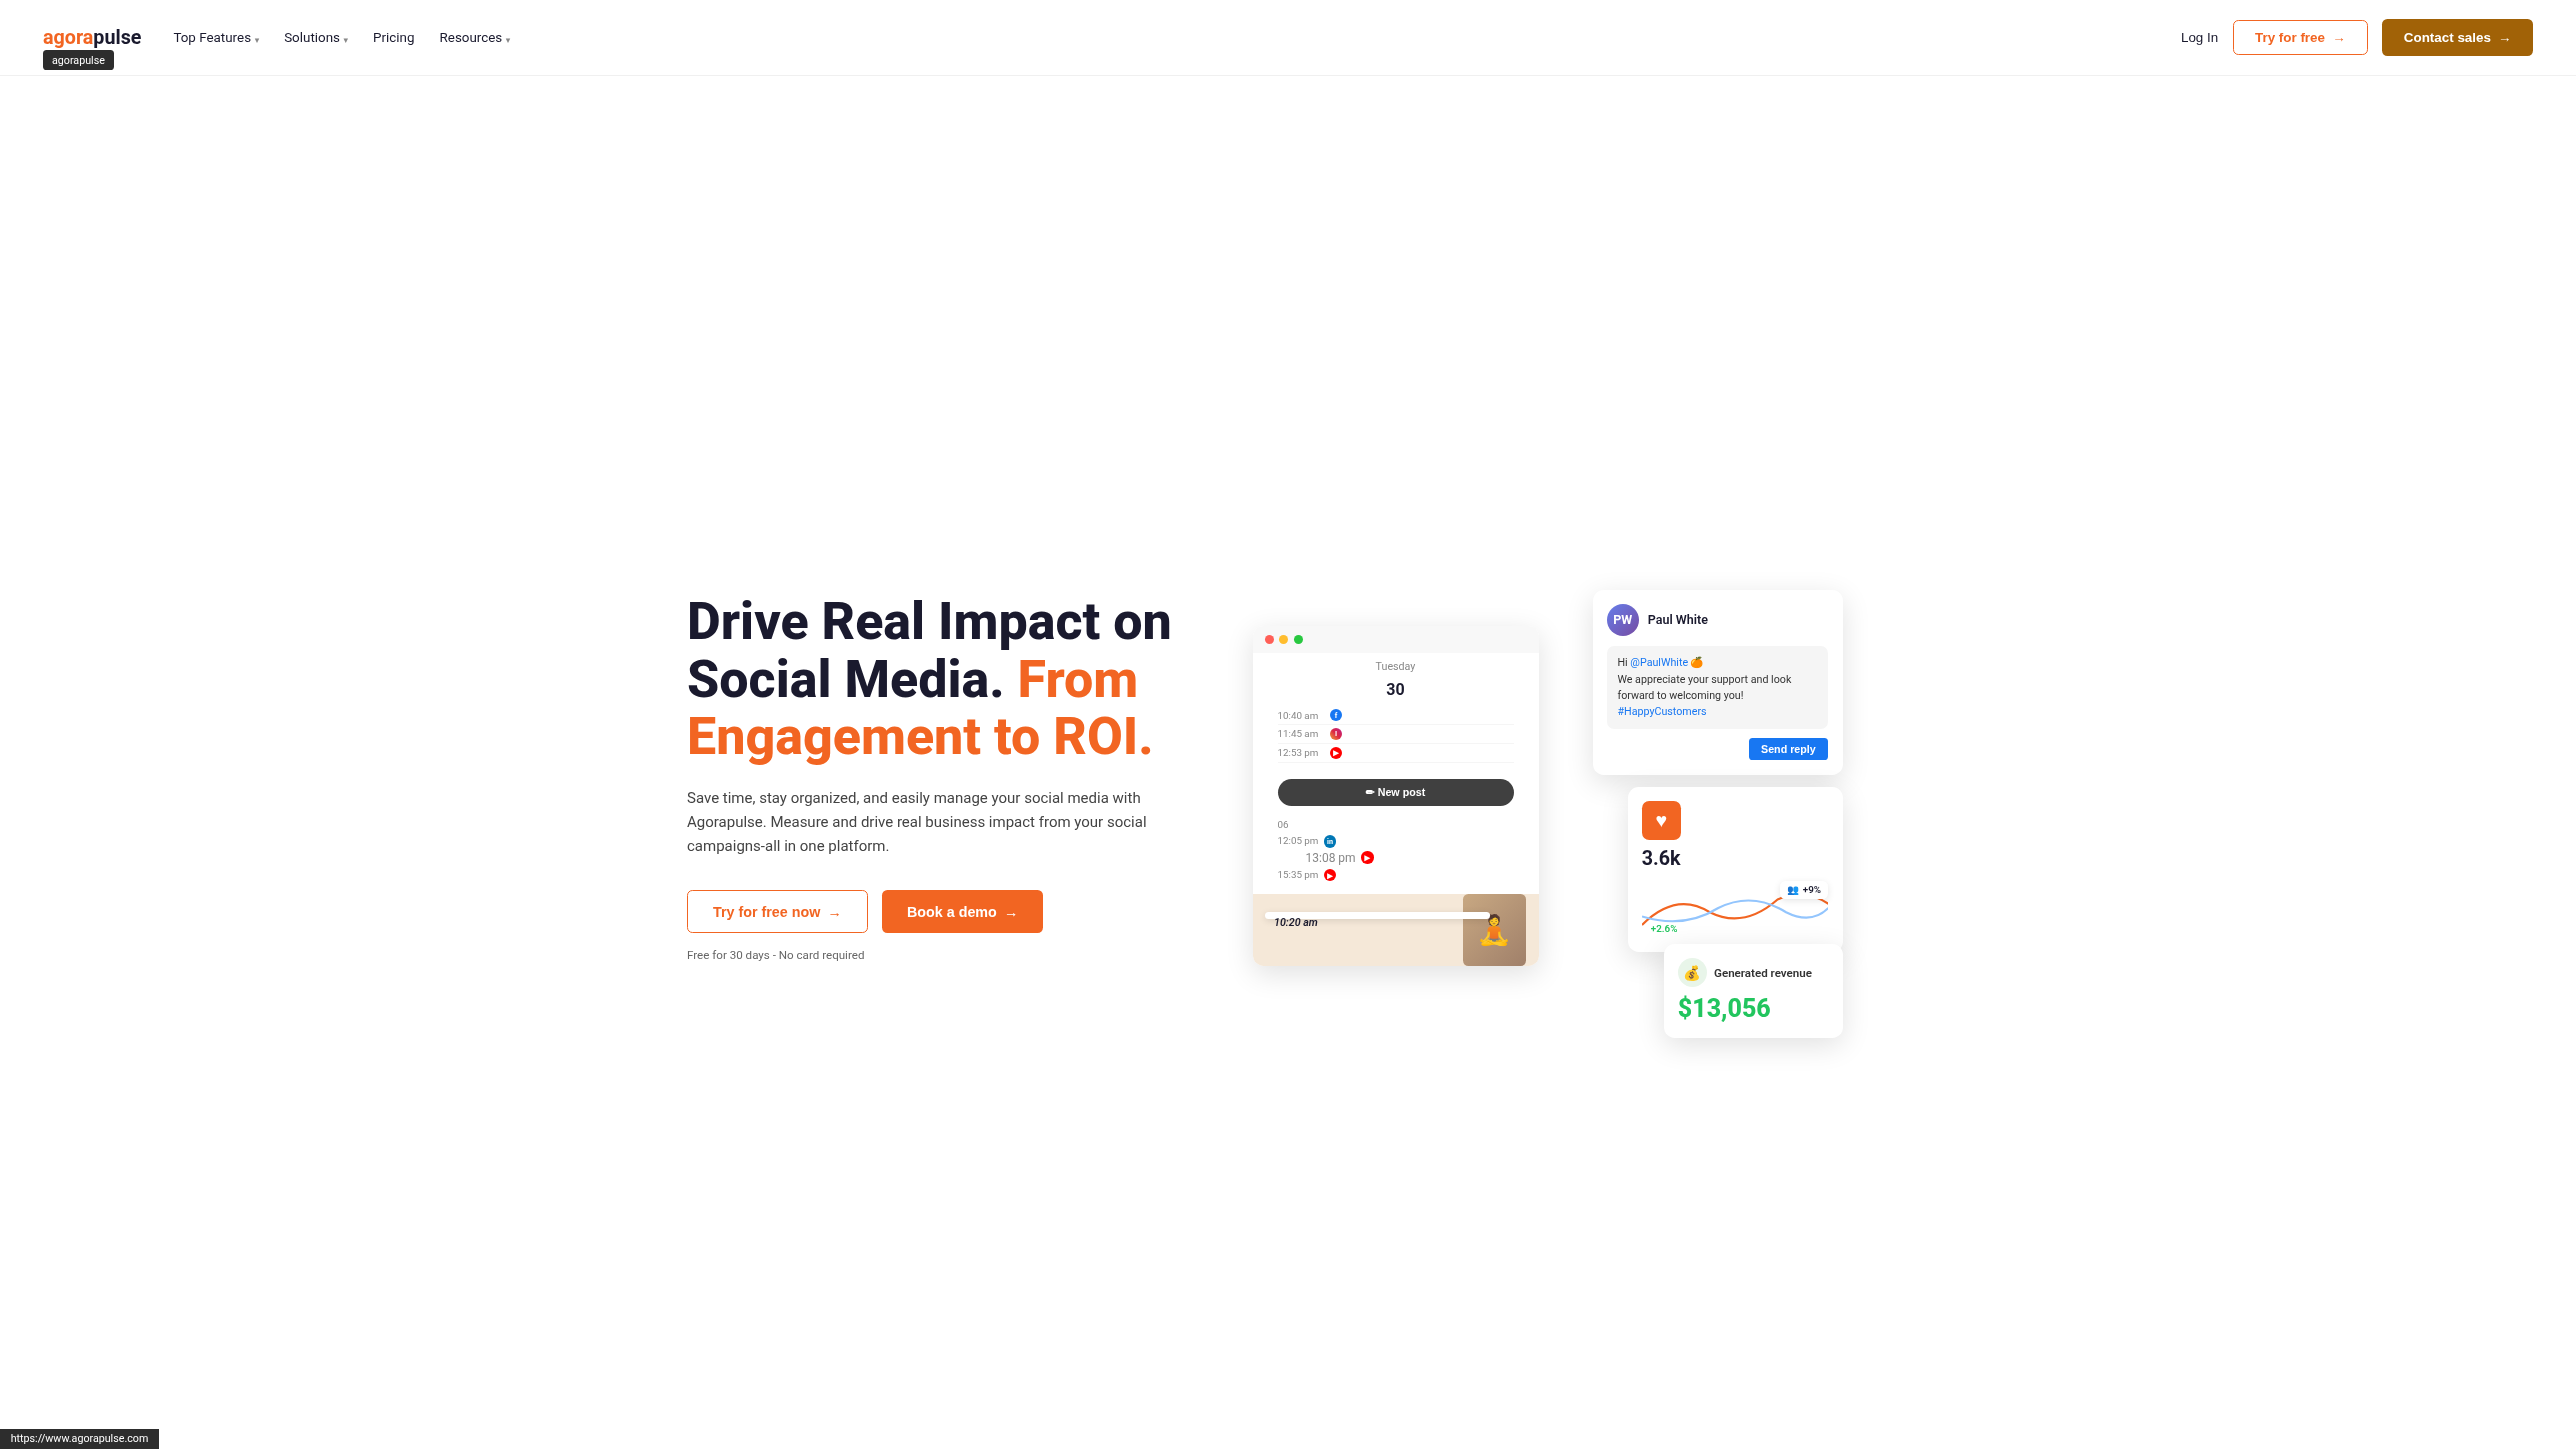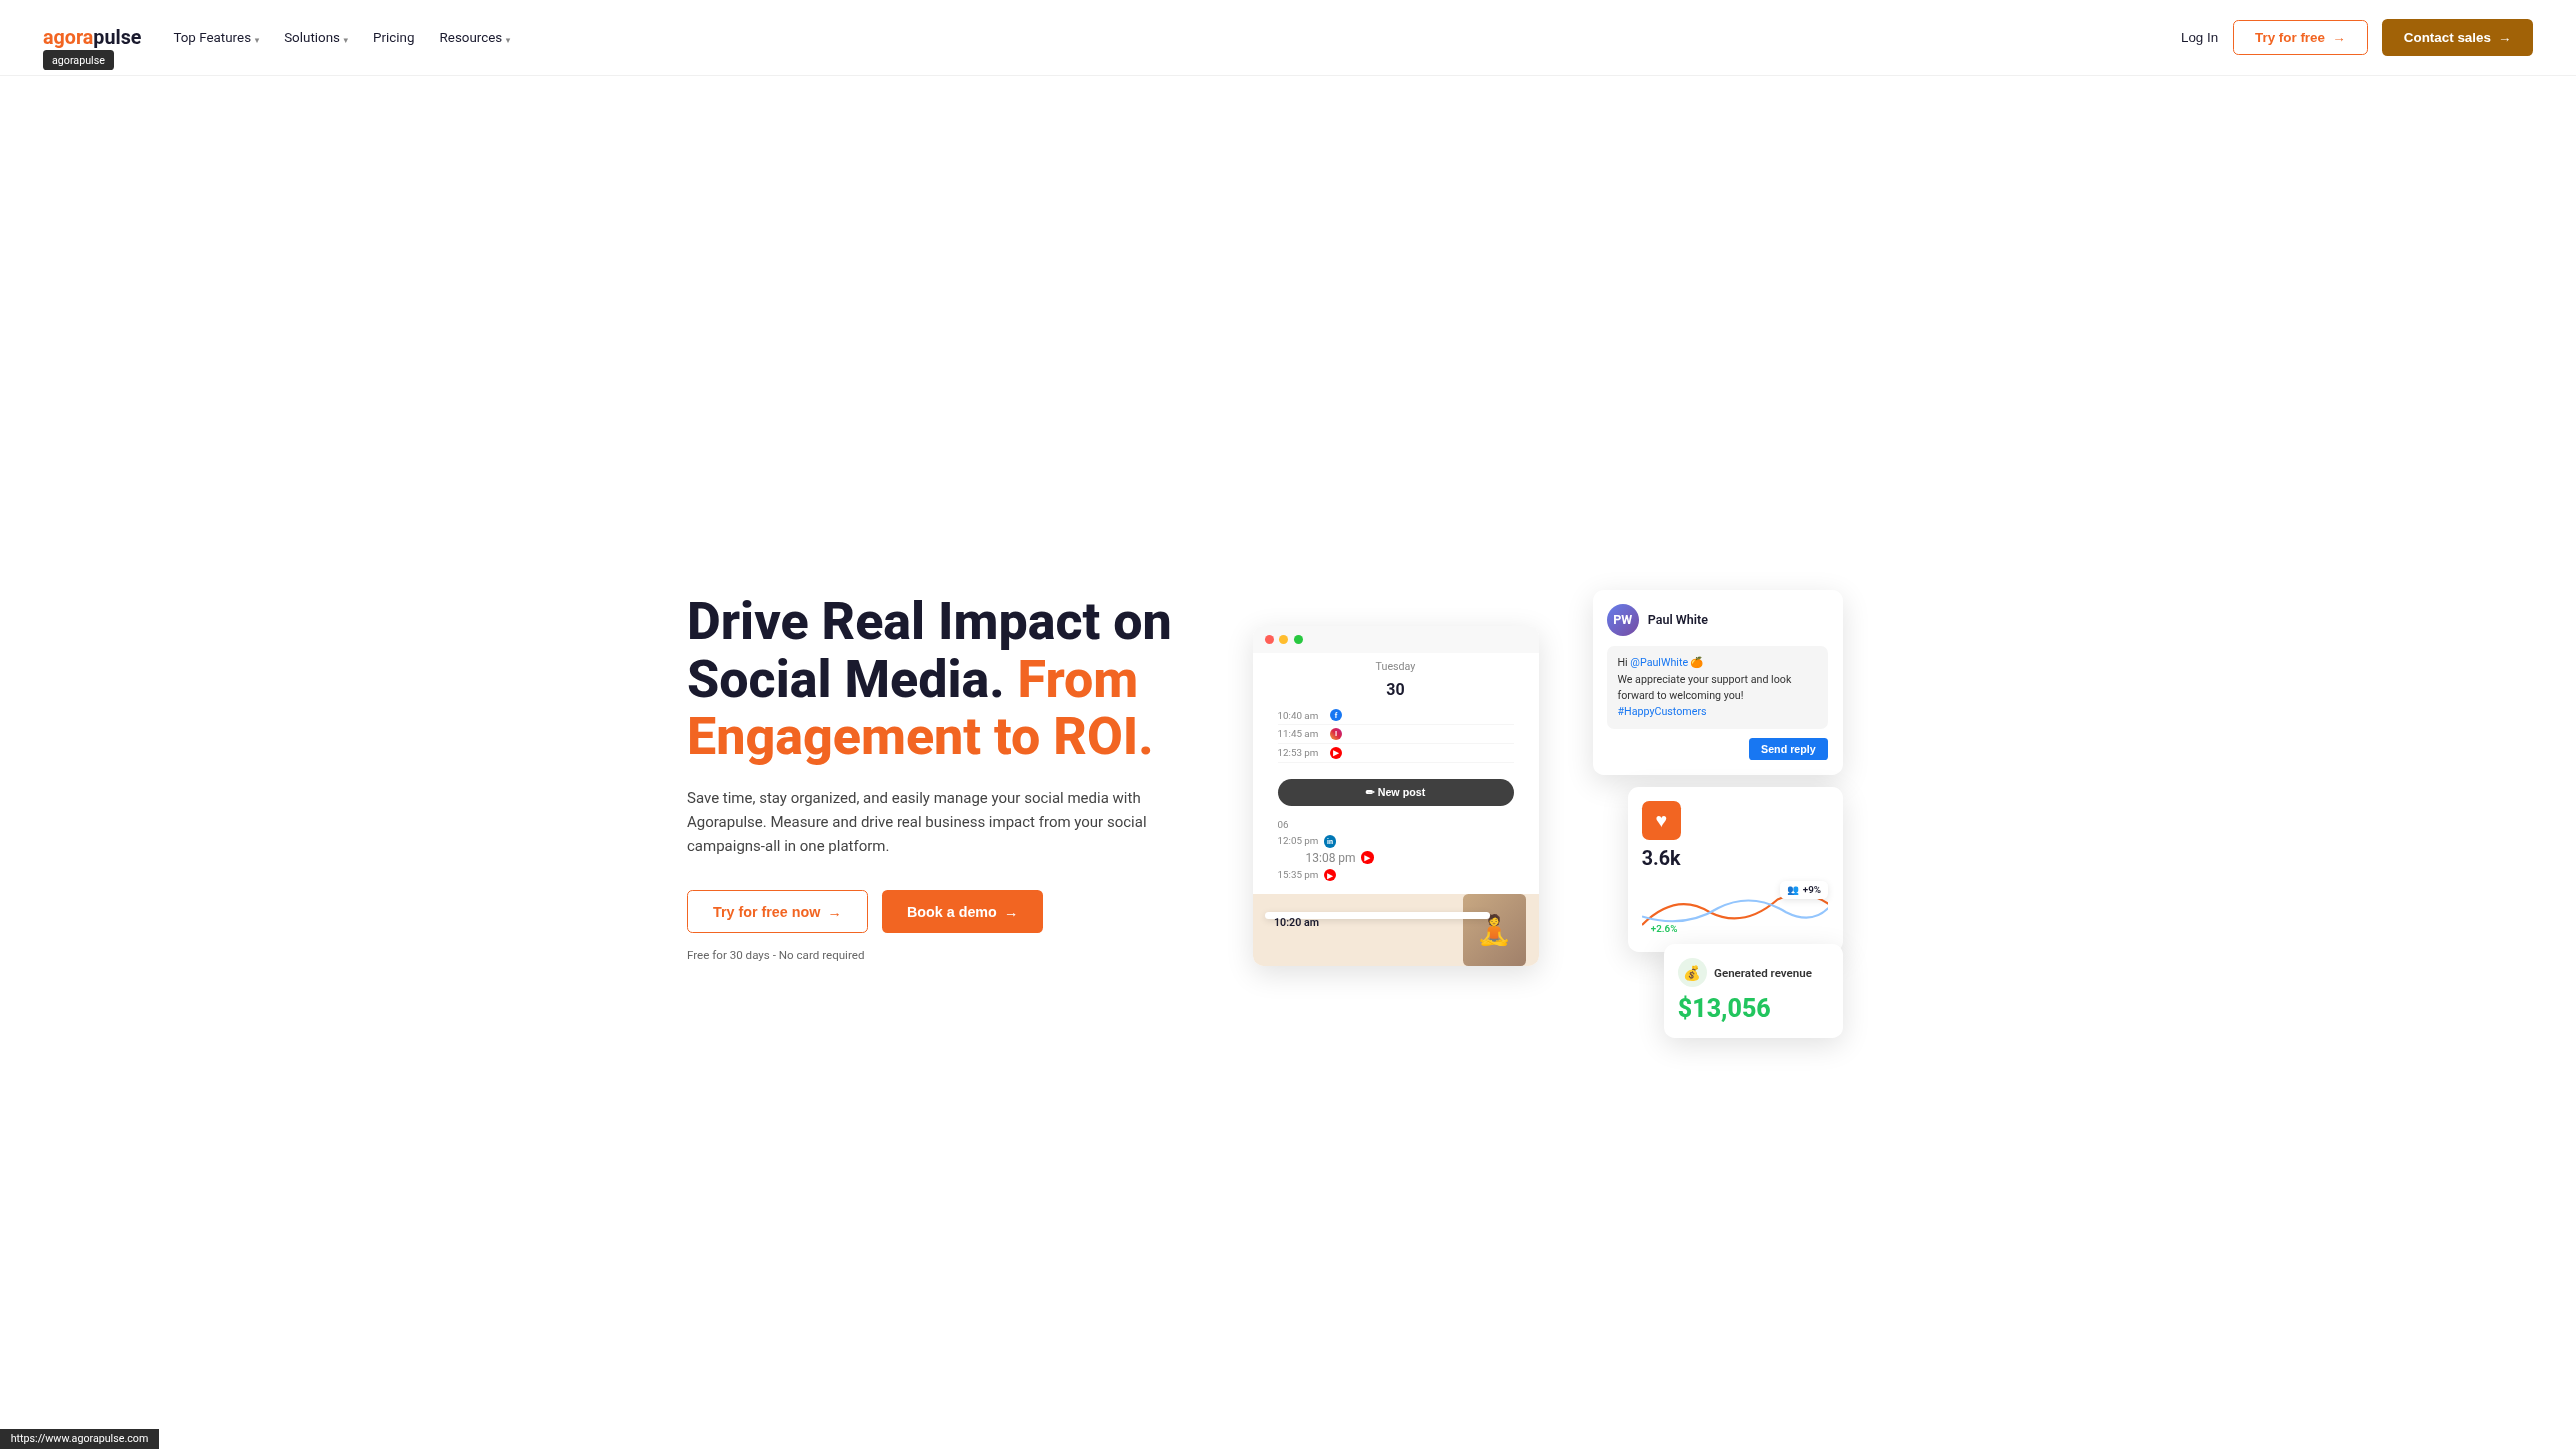--- a/index.html
+++ b/index.html
@@ -110,20 +110,21 @@
     .cal-time-06 { font-size: 9.8px; color: #888; margin-bottom: 3.6px; }
     .cal-post-row-sm {
       display: flex; gap: 5.4px;
       font-size: 9.8px; color: #555; padding: 1.8px 0;
     }
     .avatar-time-badge {
       position: absolute; right: 49px; bottom: 106px;
       background: #fff; padding: 3.6px 9px; border-radius: 14.3px;
       font-size: 10.7px; font-weight: 600; color: #1a1a2e;
       box-shadow: 0 1.8px 7.2px rgba(0,0,0,0.12);
+      font-style: italic;
     }
 
     
     .card-chat {
       position: absolute; right: -18px; top: 0;
       width: 250px; background: #fff; border-radius: 10.7px;
       box-shadow: 0 7.2px 29px rgba(0,0,0,0.12); padding: 14.3px;
     }
     .chat-user { display: flex; align-items: center; gap: 9px; margin-bottom: 10.7px; }
     .chat-avatar {

